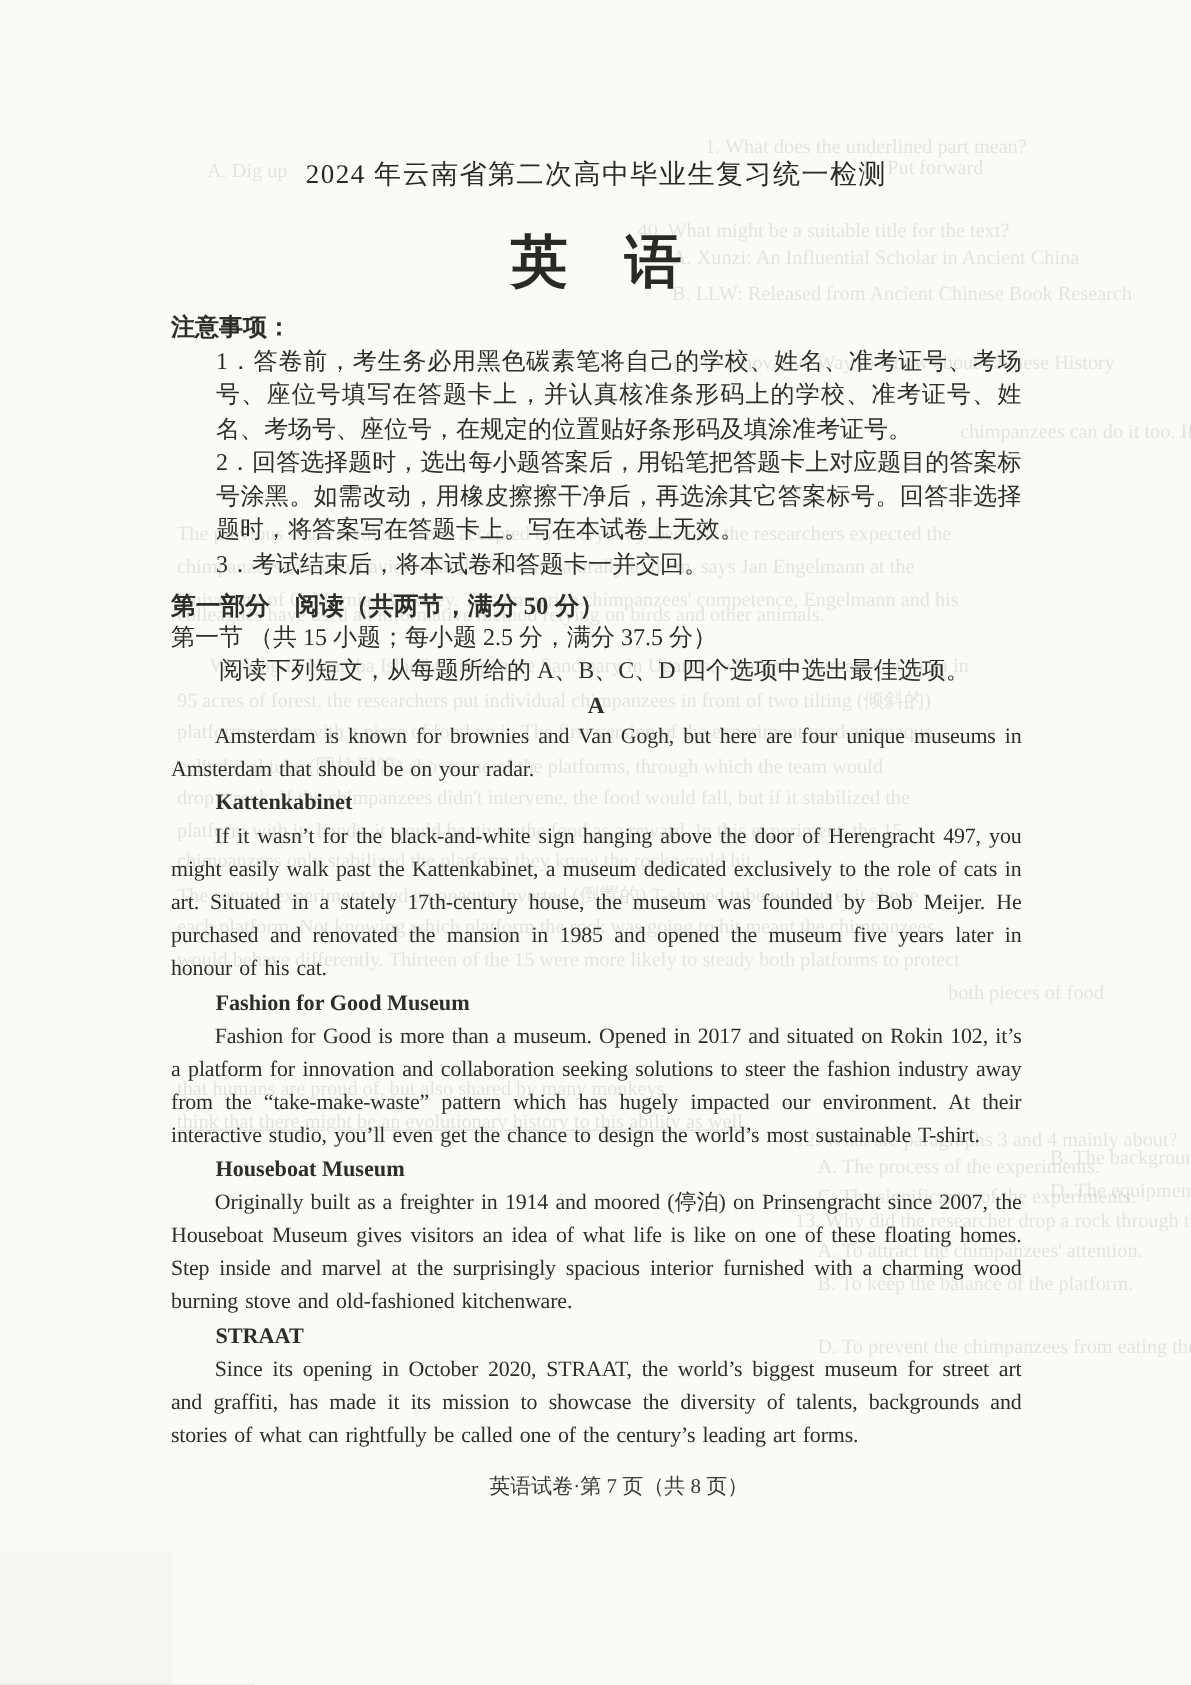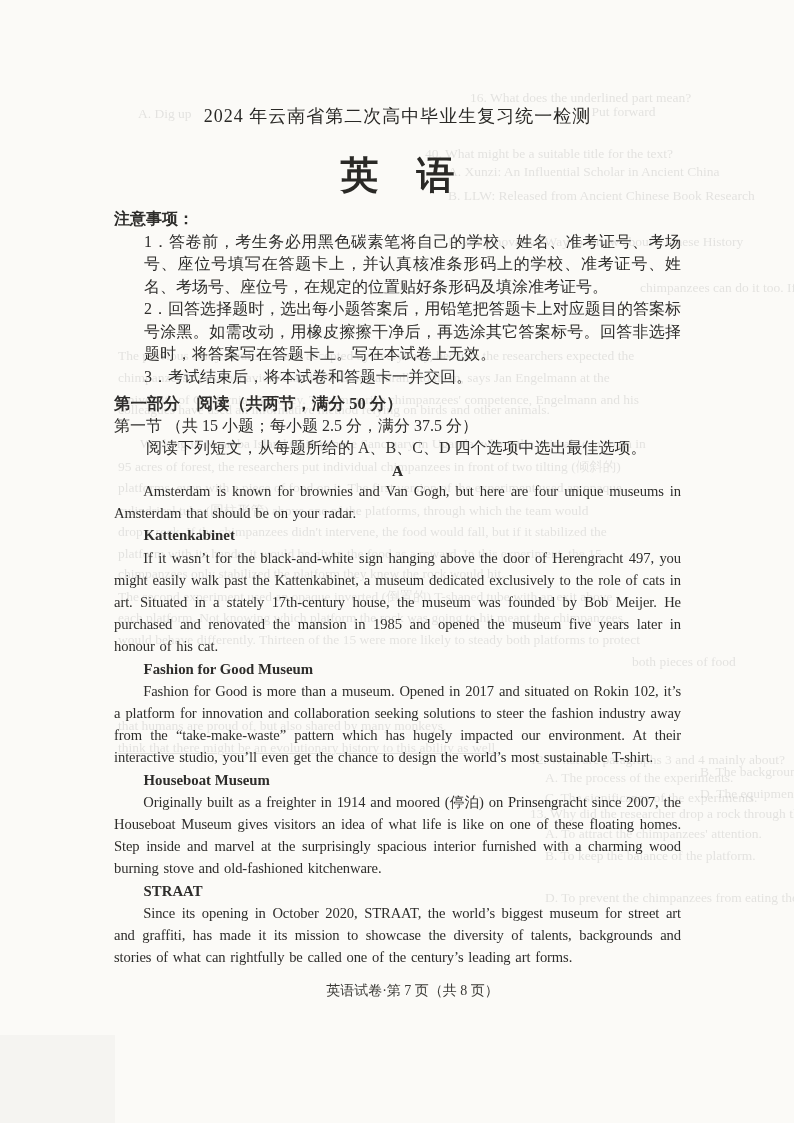--- a/index.html
+++ b/index.html
@@ -82,21 +82,21 @@
     transform:translateX(15px);
     color:#3a3935;
   }
 </style>
 </head>
 <body>
 
 <div class="page">
 
   <div class="bleed-layer">
-      <div class="bleed-line" style="left: 470px; top: 90px;">16. What does the underlined part mean?</div>
+      <div class="bleed-line" style="left: 470px; top: 90px;">1. What does the underlined part mean?</div>
       <div class="bleed-line" style="left: 138px; top: 106px;">A. Dig up</div>
       <div class="bleed-line" style="left: 575px; top: 104px;">D. Put forward</div>
       <div class="bleed-line" style="left: 425px; top: 146px;">40. What might be a suitable title for the text?</div>
       <div class="bleed-line" style="left: 448px; top: 164px;">A. Xunzi: An Influential Scholar in Ancient China</div>
       <div class="bleed-line" style="left: 448px; top: 188px;">B. LLW: Released from Ancient Chinese Book Research</div>
       <div class="bleed-line" style="left: 448px; top: 234px;">D. An Innovative Way to Know about Chinese History</div>
       <div class="bleed-line" style="left: 640px; top: 280px;">chimpanzees can do it too. If you are told that, you might</div>
       <div class="bleed-line" style="left: 118px; top: 348px;">The previous study results weren't accepted by everybody, because the researchers expected the</div>
       <div class="bleed-line" style="left: 118px; top: 370px;">chimpanzees to use behaviors that don't come naturally to them, says Jan Engelmann at the</div>
       <div class="bleed-line" style="left: 118px; top: 392px;">University of California, Berkeley. To summarize chimpanzees' competence, Engelmann and his</div>

